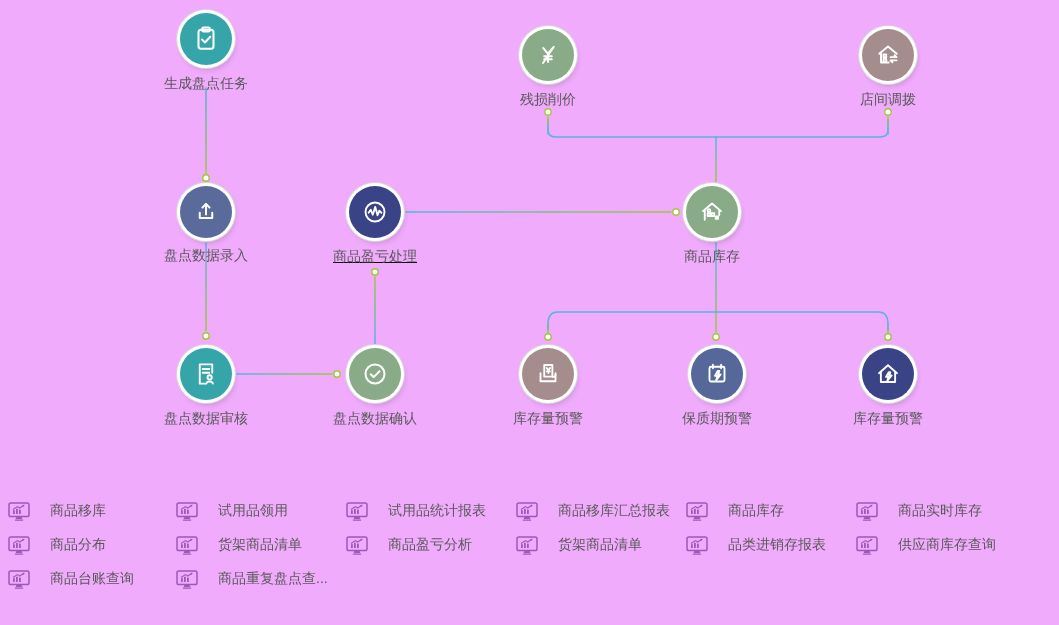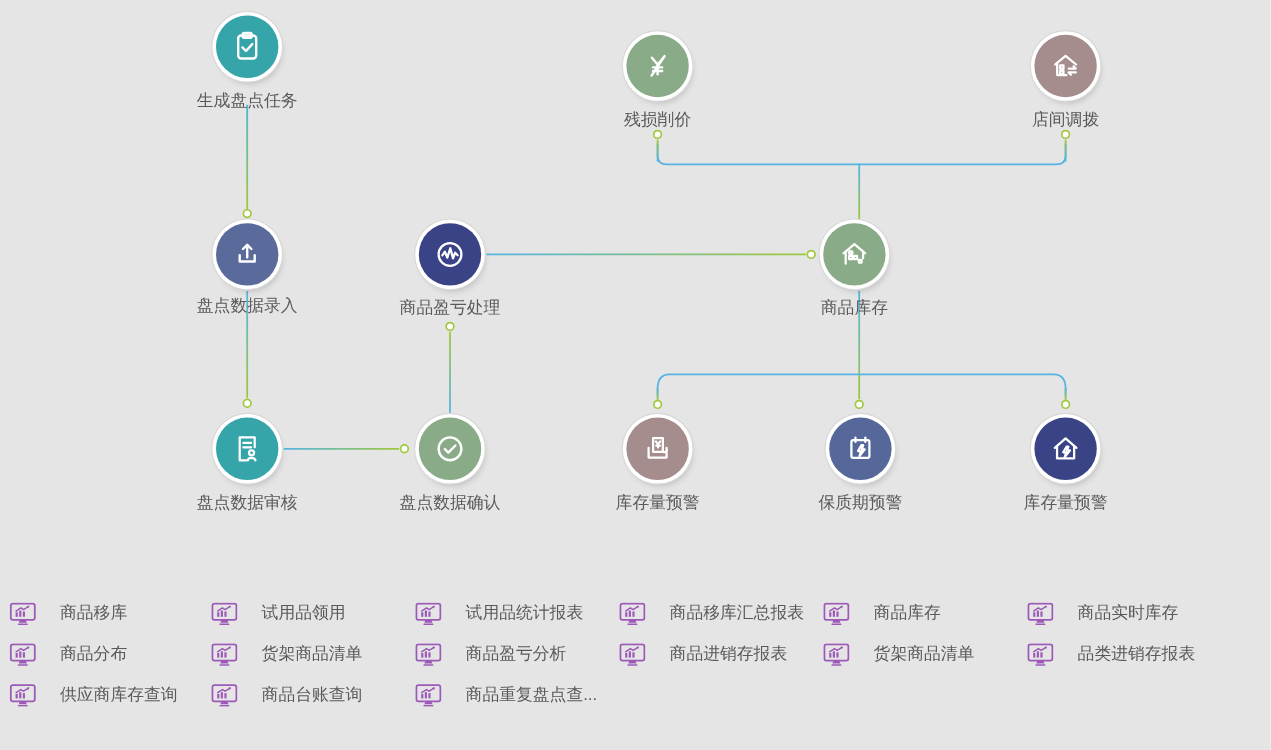--- a/index.html
+++ b/index.html
@@ -5,21 +5,21 @@
   :root{
     --line-blue:#56b4e3;
     --line-green:#9fc83c;
     --line-teal:#4db6cf;
     --text-gray:#595959;
     --menu-purple:#9c59b8;
     --edge-silver:#d8d8d8;
   }
   *{box-sizing:border-box;margin:0;padding:0;}
   body{background:#fff;font-family:"Liberation Sans","DejaVu Sans",sans-serif;}
-  .canvas{position:relative;width:1059px;height:625px;background:#e5e5e5;overflow:hidden;}
+  .canvas{position:relative;width:1059px;height:625px;background:#f0abfc;overflow:hidden;}
 
   
   .flow-layer{position:absolute;left:0;top:0;width:1059px;height:480px;}
   svg.connectors{position:absolute;left:0;top:0;z-index:0;}
   .node{position:absolute;width:150px;display:flex;flex-direction:column;align-items:center;z-index:2;}
   .node .circle{
     width:52px;height:52px;border-radius:50%;
     display:flex;align-items:center;justify-content:center;
     box-shadow:0 0 0 3px #fff,0 0 0 4px var(--edge-silver),2px 4px 6px rgba(0,0,0,.22);
   }
@@ -167,21 +167,21 @@
       <div class="circle" style="background-color: rgb(90, 107, 155);">
         <svg width="30" height="30" viewBox="0 0 24 24" fill="none" stroke="#fff" stroke-width="1.6" stroke-linecap="round" stroke-linejoin="round">
           <path d="M7 12.5 V16.7 H17 V12.5"></path>
           <path d="M12 14 V5.8"></path>
           <path d="M9.2 8.4 L12 5.6 L14.8 8.4"></path>
         </svg>
       </div>
       <div class="nlabel">盘点数据录入</div>
     </div>
 
-    <div class="node" style="left:300px;top:186px;">
+    <div class="node" style="left:300px;top:186px;text-decoration:underline;">
       <div class="circle" style="background-color: rgb(58, 67, 134);">
         <svg width="30" height="30" viewBox="0 0 24 24" fill="none" stroke="#fff" stroke-width="1.5" stroke-linecap="round" stroke-linejoin="round">
           <circle cx="12" cy="12" r="7.6"></circle>
           <path d="M6.9 12.6 L8.6 10.2 L10.2 14.2 L12.2 7.9 L14 14.6 L15.4 10.9 L17.1 12.6"></path>
         </svg>
       </div>
       <div class="nlabel">商品盈亏处理</div>
     </div>
 
     <div class="node" style="left:637px;top:186px;">
@@ -385,33 +385,20 @@
       <svg width="22" height="19" viewBox="0 0 22 19">
           <rect x="1" y="1" width="20" height="13.5" rx="1.8" fill="none" stroke="currentColor" stroke-width="1.5"></rect>
           <rect x="5" y="8.2" width="1.8" height="3.8" fill="currentColor"></rect>
           <rect x="8" y="6.8" width="1.8" height="5.2" fill="currentColor"></rect>
           <rect x="11" y="7.6" width="1.8" height="4.4" fill="currentColor"></rect>
           <path d="M5 7.4 L9.4 4.6 L11.6 6 L16 3.2" fill="none" stroke="currentColor" stroke-width="1.2"></path>
           <path d="M16.6 2.8 l-2.4 .3 1.5 1.8 z" fill="currentColor"></path>
           <path d="M8.6 14.5 h4.8 l1 2.4 h-6.8 z" fill="currentColor"></path>
           <rect x="6.8" y="17.6" width="8.4" height="1.2" rx=".6" fill="currentColor"></rect>
         </svg>
-      <span class="mlabel">商品进销存报表</span>
-    </div>
-    <div class="menu-item">
-      <svg width="22" height="19" viewBox="0 0 22 19">
-          <rect x="1" y="1" width="20" height="13.5" rx="1.8" fill="none" stroke="currentColor" stroke-width="1.5"></rect>
-          <rect x="5" y="8.2" width="1.8" height="3.8" fill="currentColor"></rect>
-          <rect x="8" y="6.8" width="1.8" height="5.2" fill="currentColor"></rect>
-          <rect x="11" y="7.6" width="1.8" height="4.4" fill="currentColor"></rect>
-          <path d="M5 7.4 L9.4 4.6 L11.6 6 L16 3.2" fill="none" stroke="currentColor" stroke-width="1.2"></path>
-          <path d="M16.6 2.8 l-2.4 .3 1.5 1.8 z" fill="currentColor"></path>
-          <path d="M8.6 14.5 h4.8 l1 2.4 h-6.8 z" fill="currentColor"></path>
-          <rect x="6.8" y="17.6" width="8.4" height="1.2" rx=".6" fill="currentColor"></rect>
-        </svg>
       <span class="mlabel">货架商品清单</span>
     </div>
     <div class="menu-item">
       <svg width="22" height="19" viewBox="0 0 22 19">
           <rect x="1" y="1" width="20" height="13.5" rx="1.8" fill="none" stroke="currentColor" stroke-width="1.5"></rect>
           <rect x="5" y="8.2" width="1.8" height="3.8" fill="currentColor"></rect>
           <rect x="8" y="6.8" width="1.8" height="5.2" fill="currentColor"></rect>
           <rect x="11" y="7.6" width="1.8" height="4.4" fill="currentColor"></rect>
           <path d="M5 7.4 L9.4 4.6 L11.6 6 L16 3.2" fill="none" stroke="currentColor" stroke-width="1.2"></path>
           <path d="M16.6 2.8 l-2.4 .3 1.5 1.8 z" fill="currentColor"></path>

